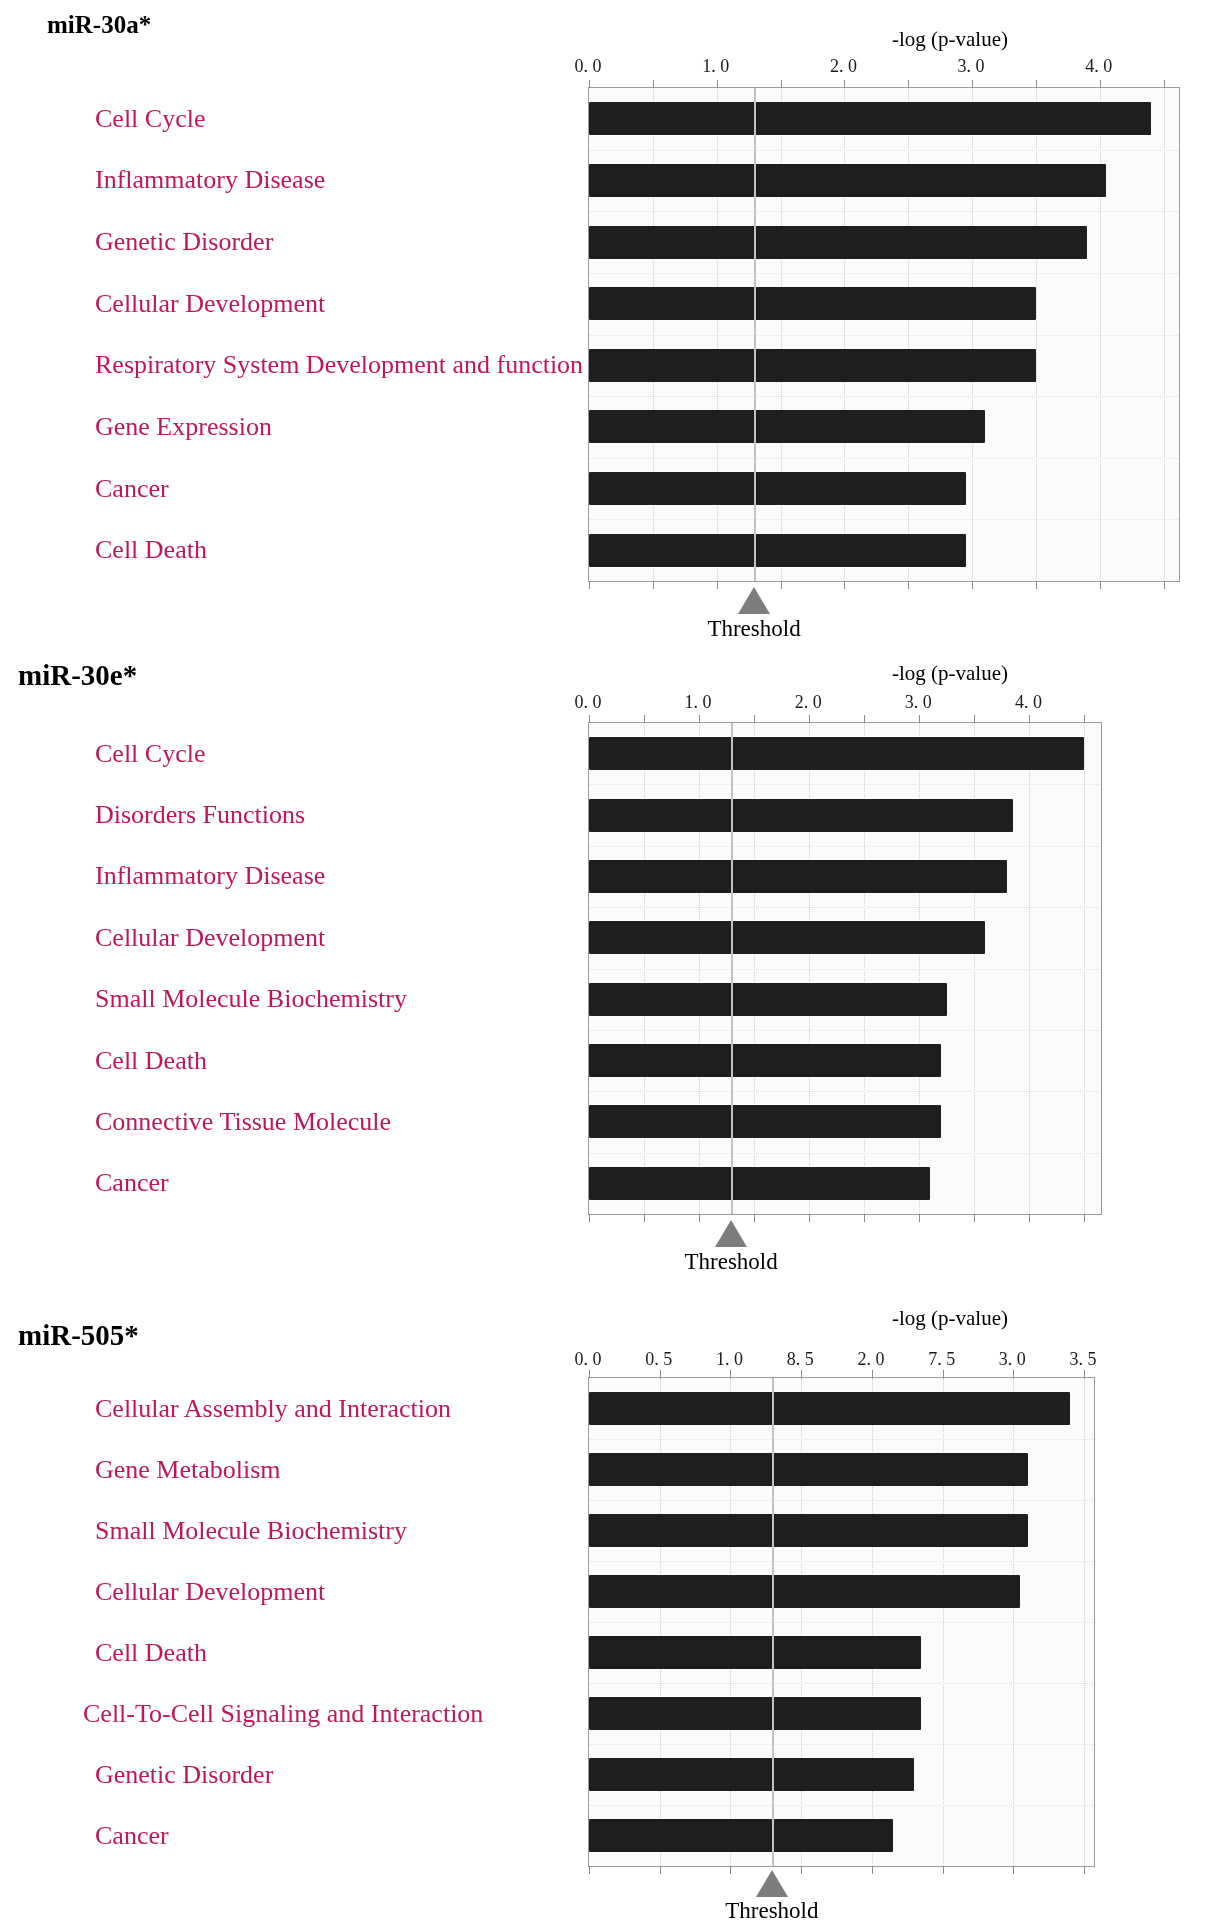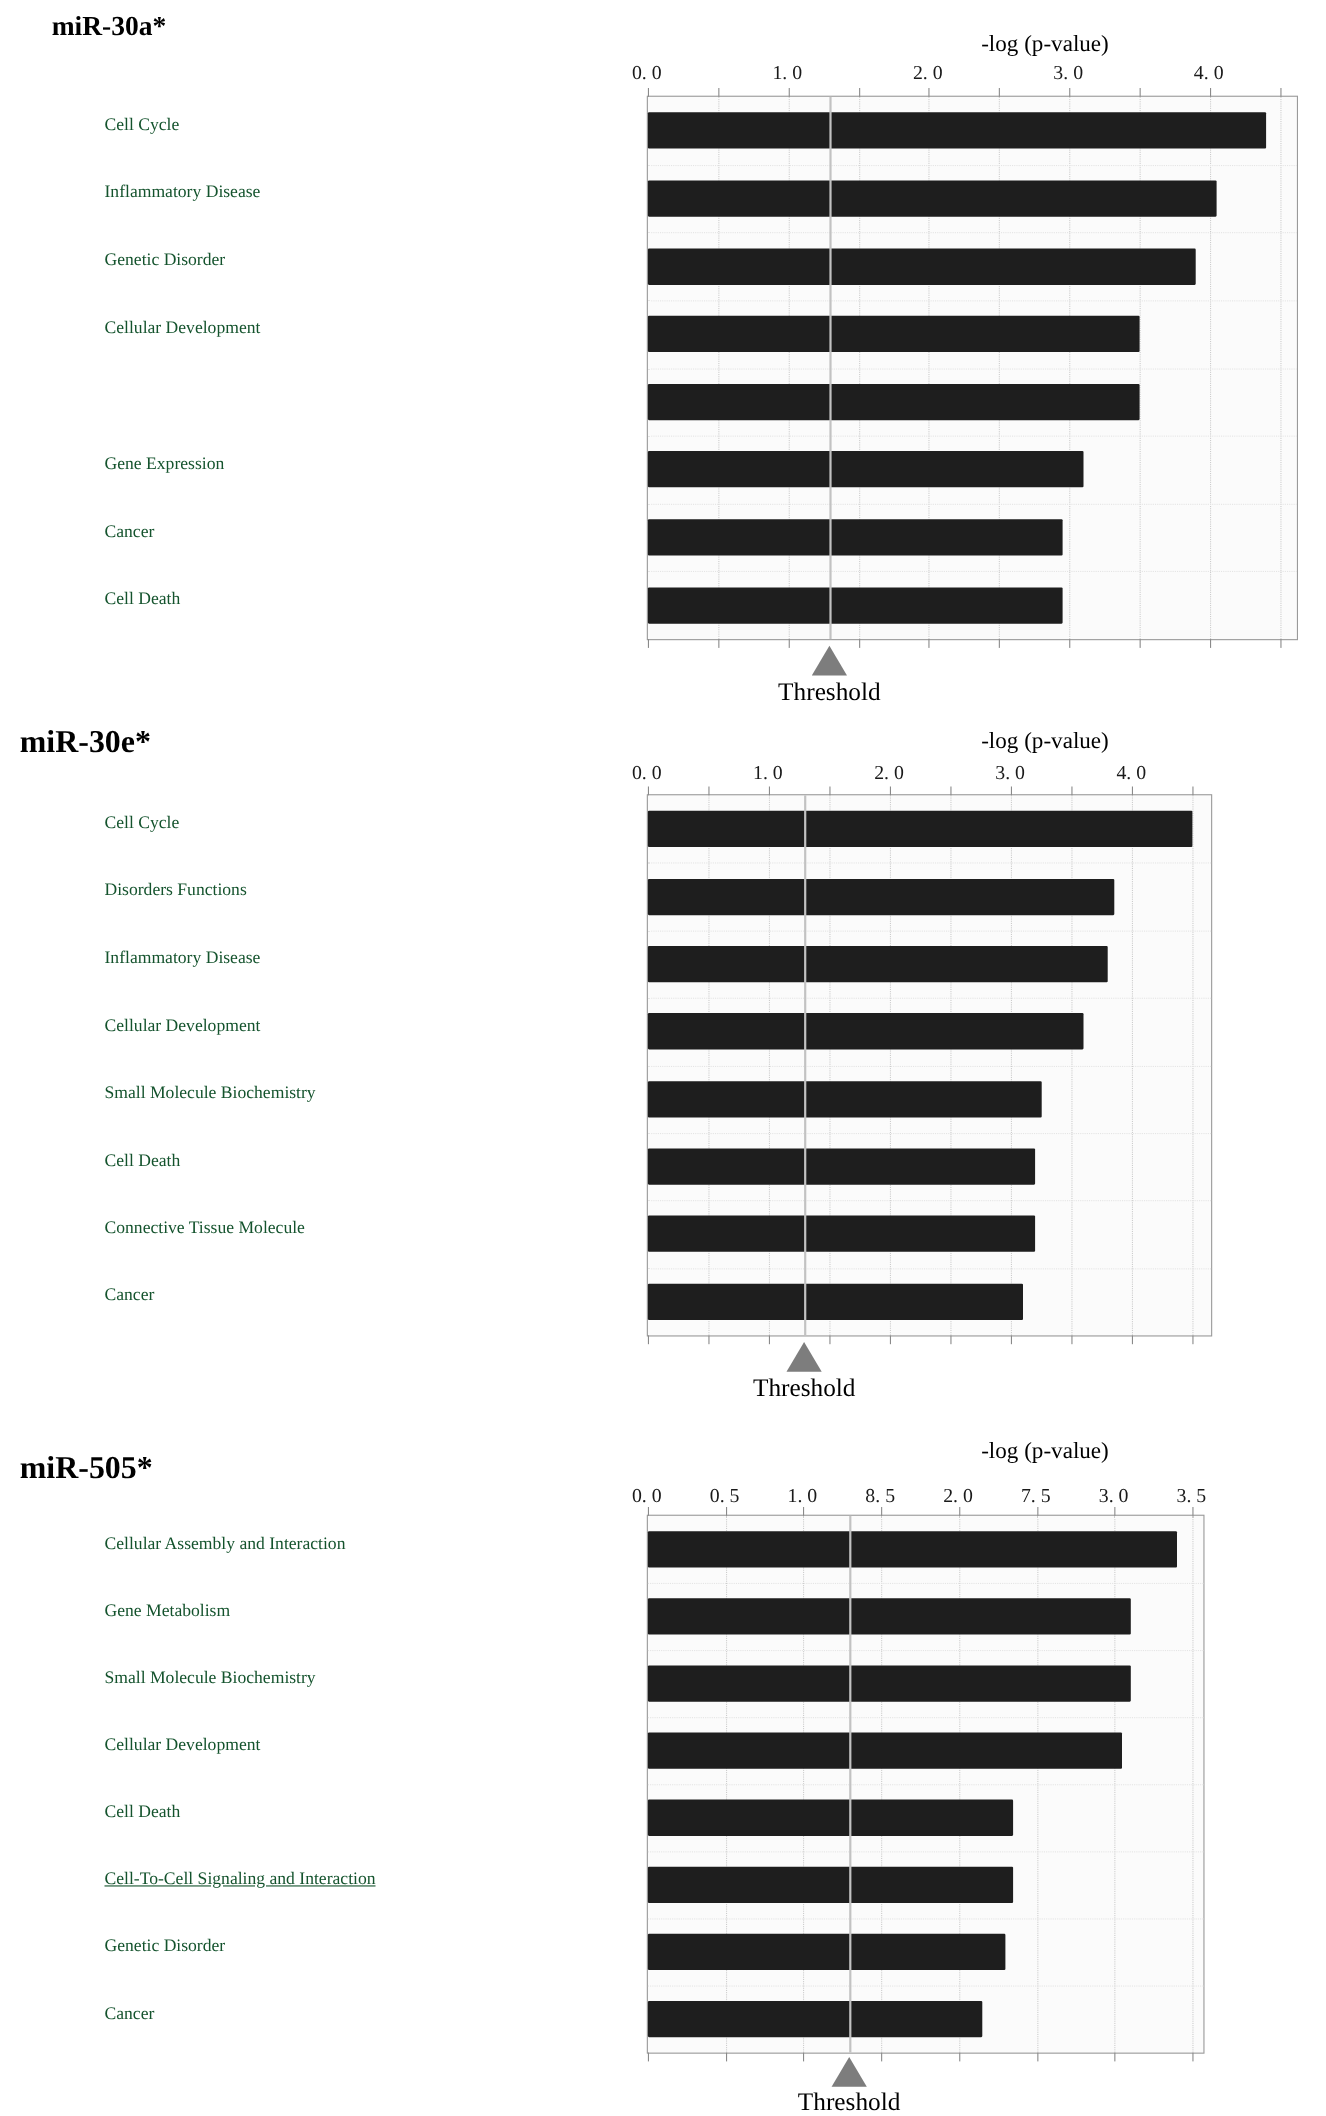--- a/index.html
+++ b/index.html
@@ -11,21 +11,21 @@
   .axis-title{position:absolute;text-align:center;white-space:nowrap;color:#000;}
   .tick-label{position:absolute;text-align:center;font-size:18px;color:#1a1a1a;white-space:pre;}
   .plot{position:absolute;background:#fbfbfb;border:1px solid #9a9a9a;}
   .vgrid{position:absolute;top:0;bottom:0;width:0;border-left:1px dotted #cccccc;}
   .hgrid{position:absolute;left:0;right:0;height:0;border-top:1px dotted #e4e4e4;}
   .tickmark{position:absolute;width:0;border-left:1px solid #8a8a8a;}
   .tickmark.top{top:-8px;height:8px;}
   .tickmark.bottom{bottom:-8px;height:8px;}
   .thresh-line{position:absolute;top:0;bottom:0;width:2px;background:#c2c2c2;z-index:5;}
   .bar{position:absolute;left:0;height:33px;background:#1e1e1e;z-index:3;border-radius:1px;}
-  .cat-label{position:absolute;font-size:16px;color:#14532d;white-space:nowrap;line-height:1;}
+  .cat-label{position:absolute;font-size:26px;color:#be185d;white-space:nowrap;line-height:1;}
   .thresh-arrow{position:absolute;width:0;height:0;border-left:16px solid transparent;
     border-right:16px solid transparent;border-bottom:27px solid #7d7d7d;z-index:6;}
   .thresh-label{position:absolute;font-size:23px;color:#000;text-align:center;white-space:nowrap;}
 </style>
 </head>
 <body>
 
 <div class="stage" id="stage">
     <div class="chart-title" style="left: 47px; top: 11px; font-size: 25px;">miR-30a*</div>
     <div class="axis-title" style="left: 780px; width: 340px; top: 27px; font-size: 21px;">-log (p-value)</div>
@@ -78,20 +78,21 @@
       <div class="bar" style="top: 199.188px; width: 446.97px;"></div>
       <div class="bar" style="top: 260.812px; width: 446.97px;"></div>
       <div class="bar" style="top: 322.438px; width: 395.887px;"></div>
       <div class="bar" style="top: 384.062px; width: 376.732px;"></div>
       <div class="bar" style="top: 445.688px; width: 376.732px;"></div>
     </div>
     <div class="cat-label" style="left: 95px; top: 105.812px;">Cell Cycle</div>
     <div class="cat-label" style="left: 95px; top: 167.438px;">Inflammatory Disease</div>
     <div class="cat-label" style="left: 95px; top: 229.062px;">Genetic Disorder</div>
     <div class="cat-label" style="left: 95px; top: 290.688px;">Cellular Development</div>
+    <div class="cat-label" style="left: 95px; top: 352.312px;">Respiratory System Development and function</div>
     <div class="cat-label" style="left: 95px; top: 413.938px;">Gene Expression</div>
     <div class="cat-label" style="left: 95px; top: 475.562px;">Cancer</div>
     <div class="cat-label" style="left: 95px; top: 537.188px;">Cell Death</div>
     <div class="thresh-arrow" style="left: 738.017px; top: 587px;"></div>
     <div class="thresh-label" style="left: 644.017px; width: 220px; top: 616px;">Threshold</div>
     <div class="chart-title" style="left: 18px; top: 659px; font-size: 29px;">miR-30e*</div>
     <div class="axis-title" style="left: 780px; width: 340px; top: 661px; font-size: 21px;">-log (p-value)</div>
     <div class="tick-label" style="left: 556px; width: 64px; top: 692px;">0. 0</div>
     <div class="tick-label" style="left: 666.108px; width: 64px; top: 692px;">1. 0</div>
     <div class="tick-label" style="left: 776.215px; width: 64px; top: 692px;">2. 0</div>
@@ -203,18 +204,18 @@
       <div class="bar" style="top: 258px; width: 332.423px;"></div>
       <div class="bar" style="top: 319px; width: 332.423px;"></div>
       <div class="bar" style="top: 380px; width: 325.35px;"></div>
       <div class="bar" style="top: 441px; width: 304.132px;"></div>
     </div>
     <div class="cat-label" style="left: 95px; top: 1395.5px;">Cellular Assembly and Interaction</div>
     <div class="cat-label" style="left: 95px; top: 1456.5px;">Gene Metabolism</div>
     <div class="cat-label" style="left: 95px; top: 1517.5px;">Small Molecule Biochemistry</div>
     <div class="cat-label" style="left: 95px; top: 1578.5px;">Cellular Development</div>
     <div class="cat-label" style="left: 95px; top: 1639.5px;">Cell Death</div>
-    <div class="cat-label" style="left: 95px; top: 1700.5px; text-decoration: underline;">Cell-To-Cell Signaling and Interaction</div>
+    <div class="cat-label" style="left: 83px; top: 1700.5px;">Cell-To-Cell Signaling and Interaction</div>
     <div class="cat-label" style="left: 95px; top: 1761.5px;">Genetic Disorder</div>
     <div class="cat-label" style="left: 95px; top: 1822.5px;">Cancer</div>
     <div class="thresh-arrow" style="left: 755.894px; top: 1870px;"></div>
     <div class="thresh-label" style="left: 661.894px; width: 220px; top: 1898px;">Threshold</div>
   </div>
 
 </body></html>

